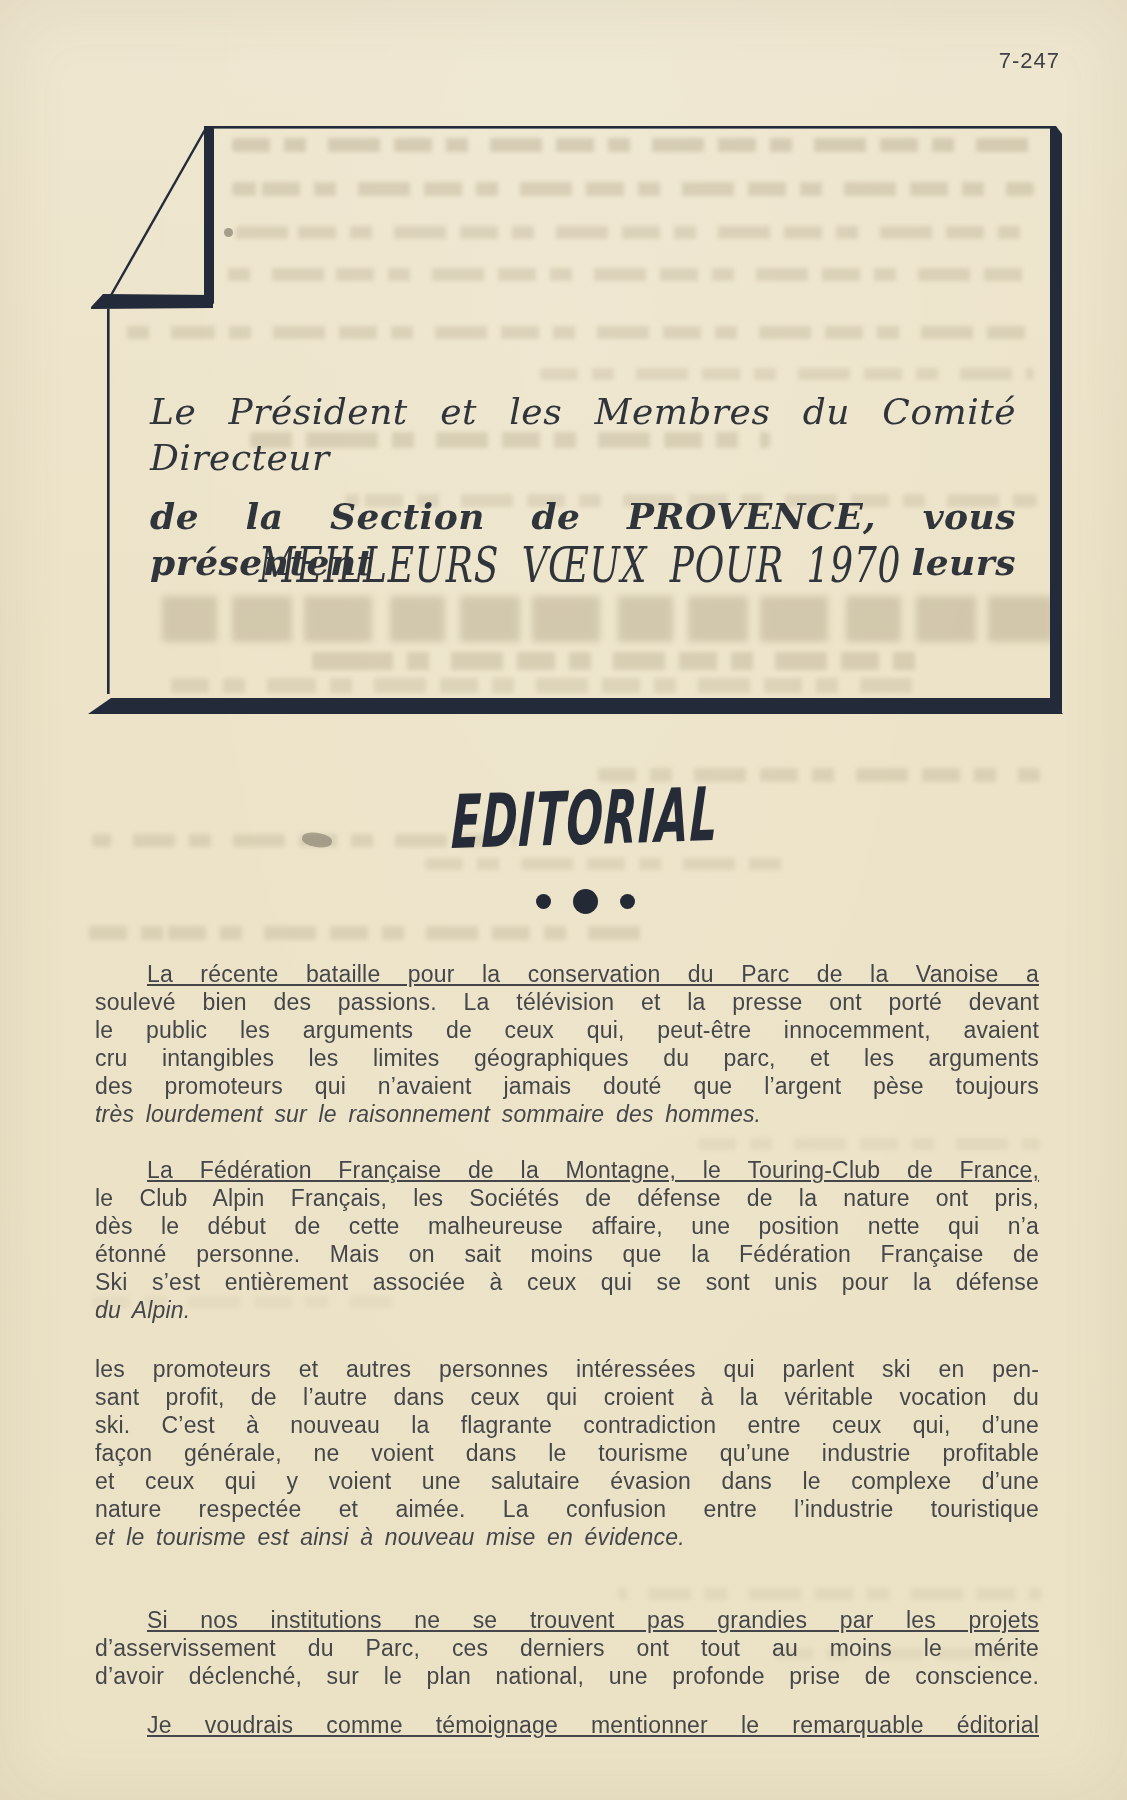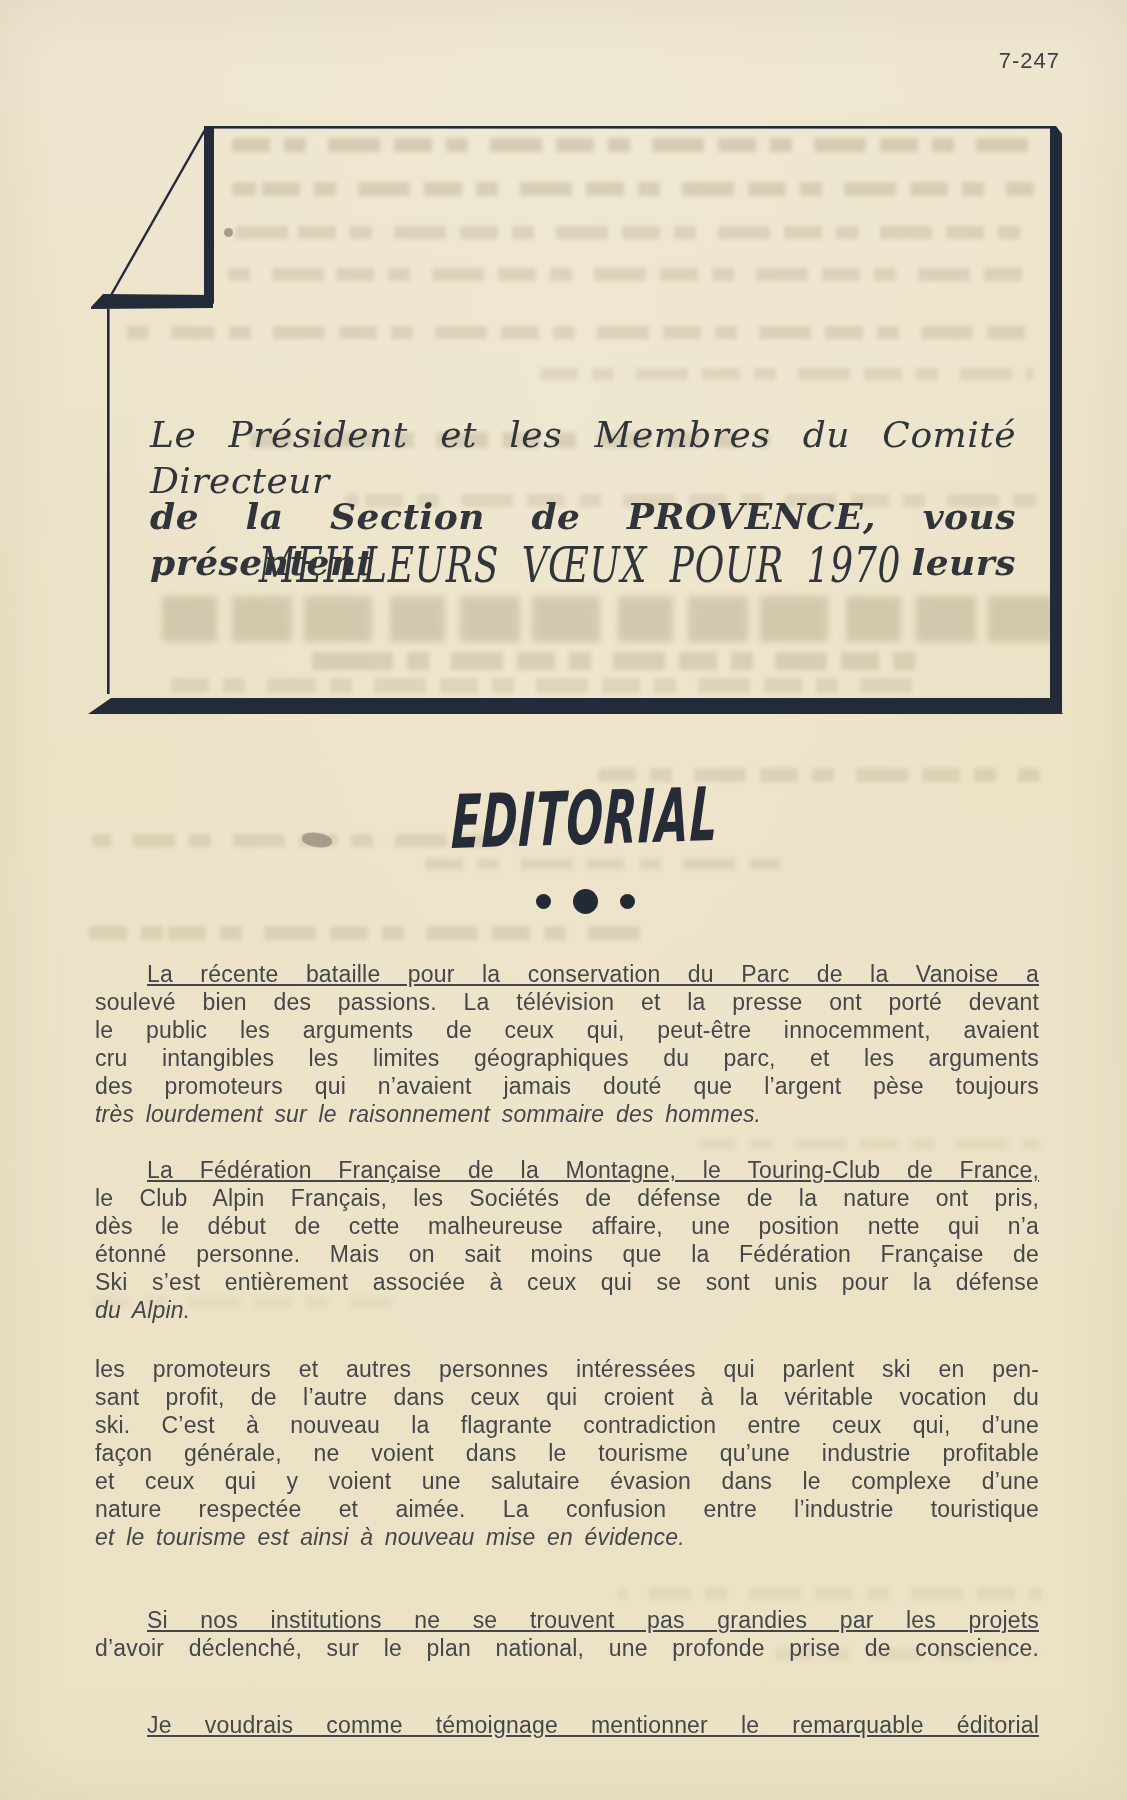--- a/index.html
+++ b/index.html
@@ -36,21 +36,21 @@
   
   .frame{position:absolute;left:0;top:0;pointer-events:none;}
   
   .greet{
     position:absolute;left:150px;width:866px;
     font-family:"DejaVu Serif","Liberation Serif",serif;font-style:italic;
     color:#30343b;text-align:justify;text-align-last:justify;
     font-size:36px;line-height:46px;word-spacing:6px;letter-spacing:.5px;
     white-space:normal;
   }
-  #greet1{top:412px;}
+  #greet1{top:389px;}
   #greet2{top:493px;font-weight:bold;}
   #greet3{
     top:542px;left:108px;width:944px;
     text-align:center;text-align-last:center;
     font-size:48px;word-spacing:14px;letter-spacing:1px;
     transform:scaleX(.75);transform-origin:50% 50%;
   }
   
   .editorial-title{
     position:absolute;left:110px;top:780px;width:950px;text-align:center;
@@ -153,20 +153,21 @@
     <div class="ln">sant profit, de l’autre dans ceux qui croient à la véritable vocation du</div>
     <div class="ln">ski. C’est à nouveau la flagrante contradiction entre ceux qui, d’une</div>
     <div class="ln">façon générale, ne voient dans le tourisme qu’une industrie profitable</div>
     <div class="ln">et ceux qui y voient une salutaire évasion dans le complexe d’une</div>
     <div class="ln">nature respectée et aimée. La confusion entre l’industrie touristique</div>
     <div class="ln end">et le tourisme est ainsi à nouveau mise en évidence.</div>
   </div>
 
   <div class="p" id="p4">
     <div class="ln first">Si nos institutions ne se trouvent pas grandies par les projets</div>
+    <div class="ln">d’asservissement du Parc, ces derniers ont tout au moins le mérite</div>
     <div class="ln">d’avoir déclenché, sur le plan national, une profonde prise de conscience.</div>
   </div>
 
   <div class="p" id="p5">
     <div class="ln first">Je voudrais comme témoignage mentionner le remarquable éditorial</div>
   </div>
 
 </div>
 
 </body></html>

